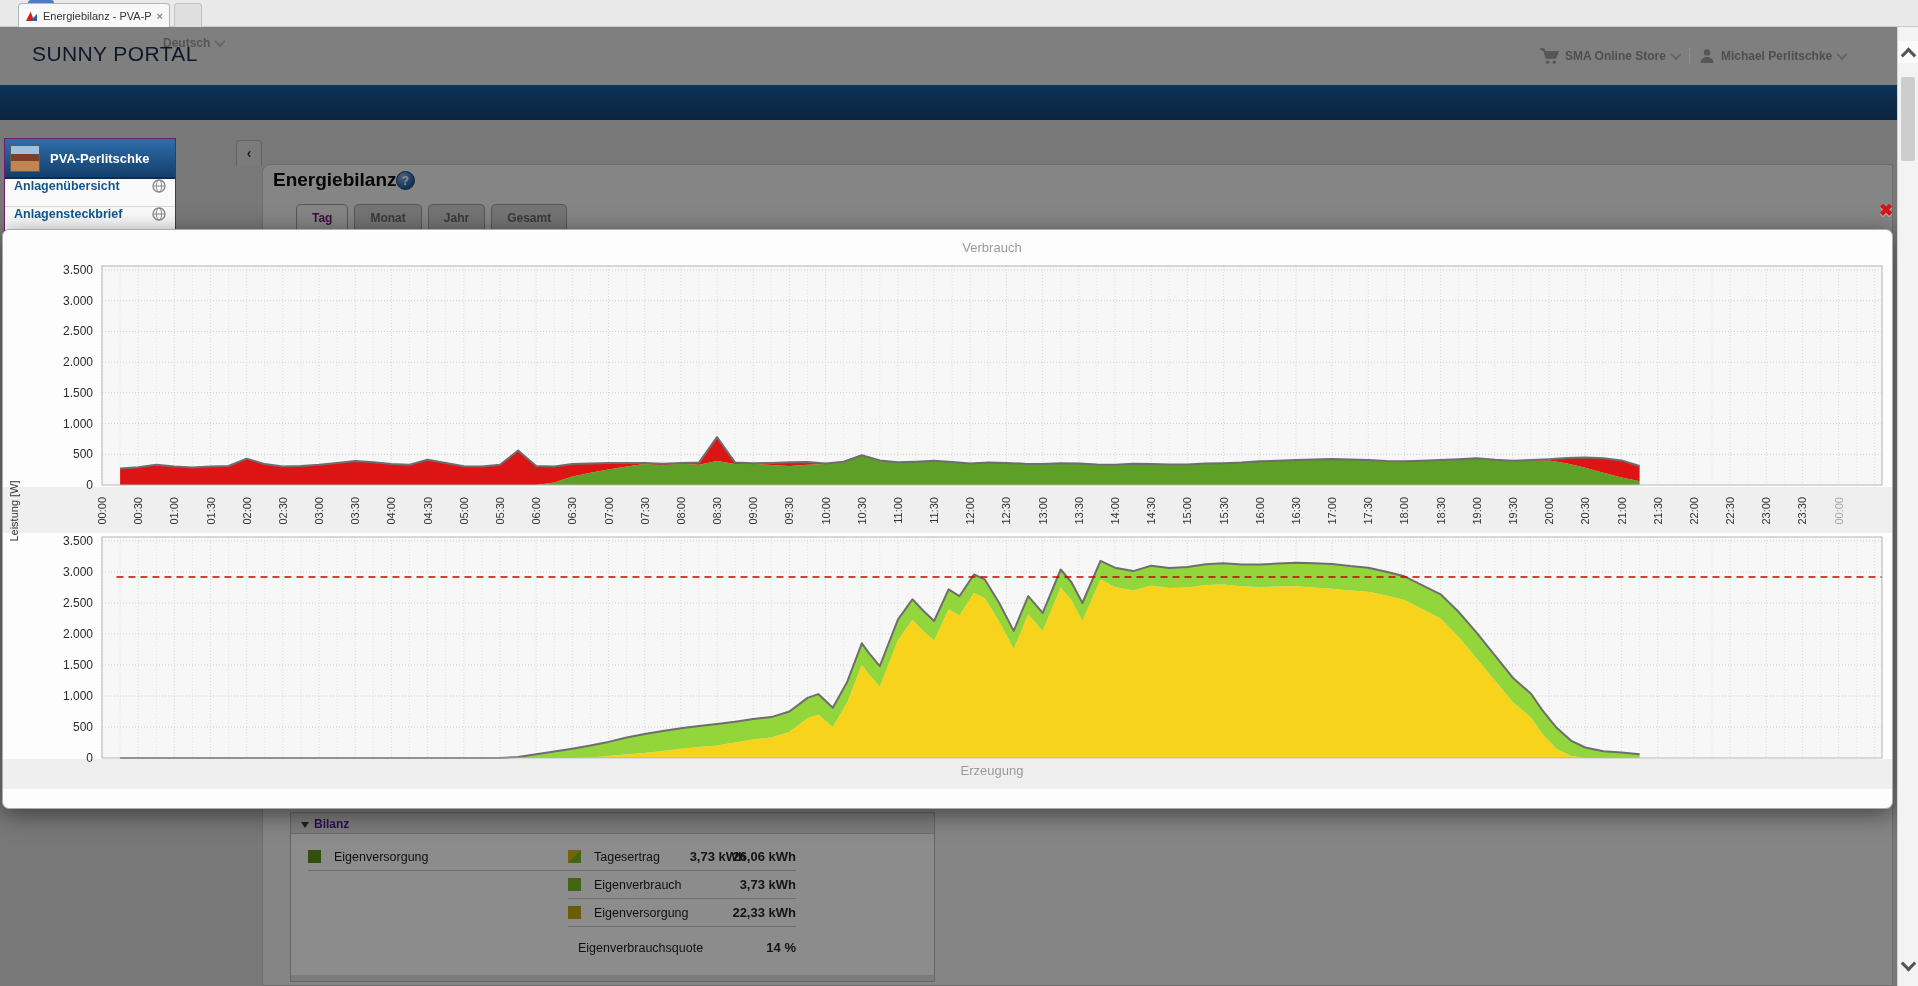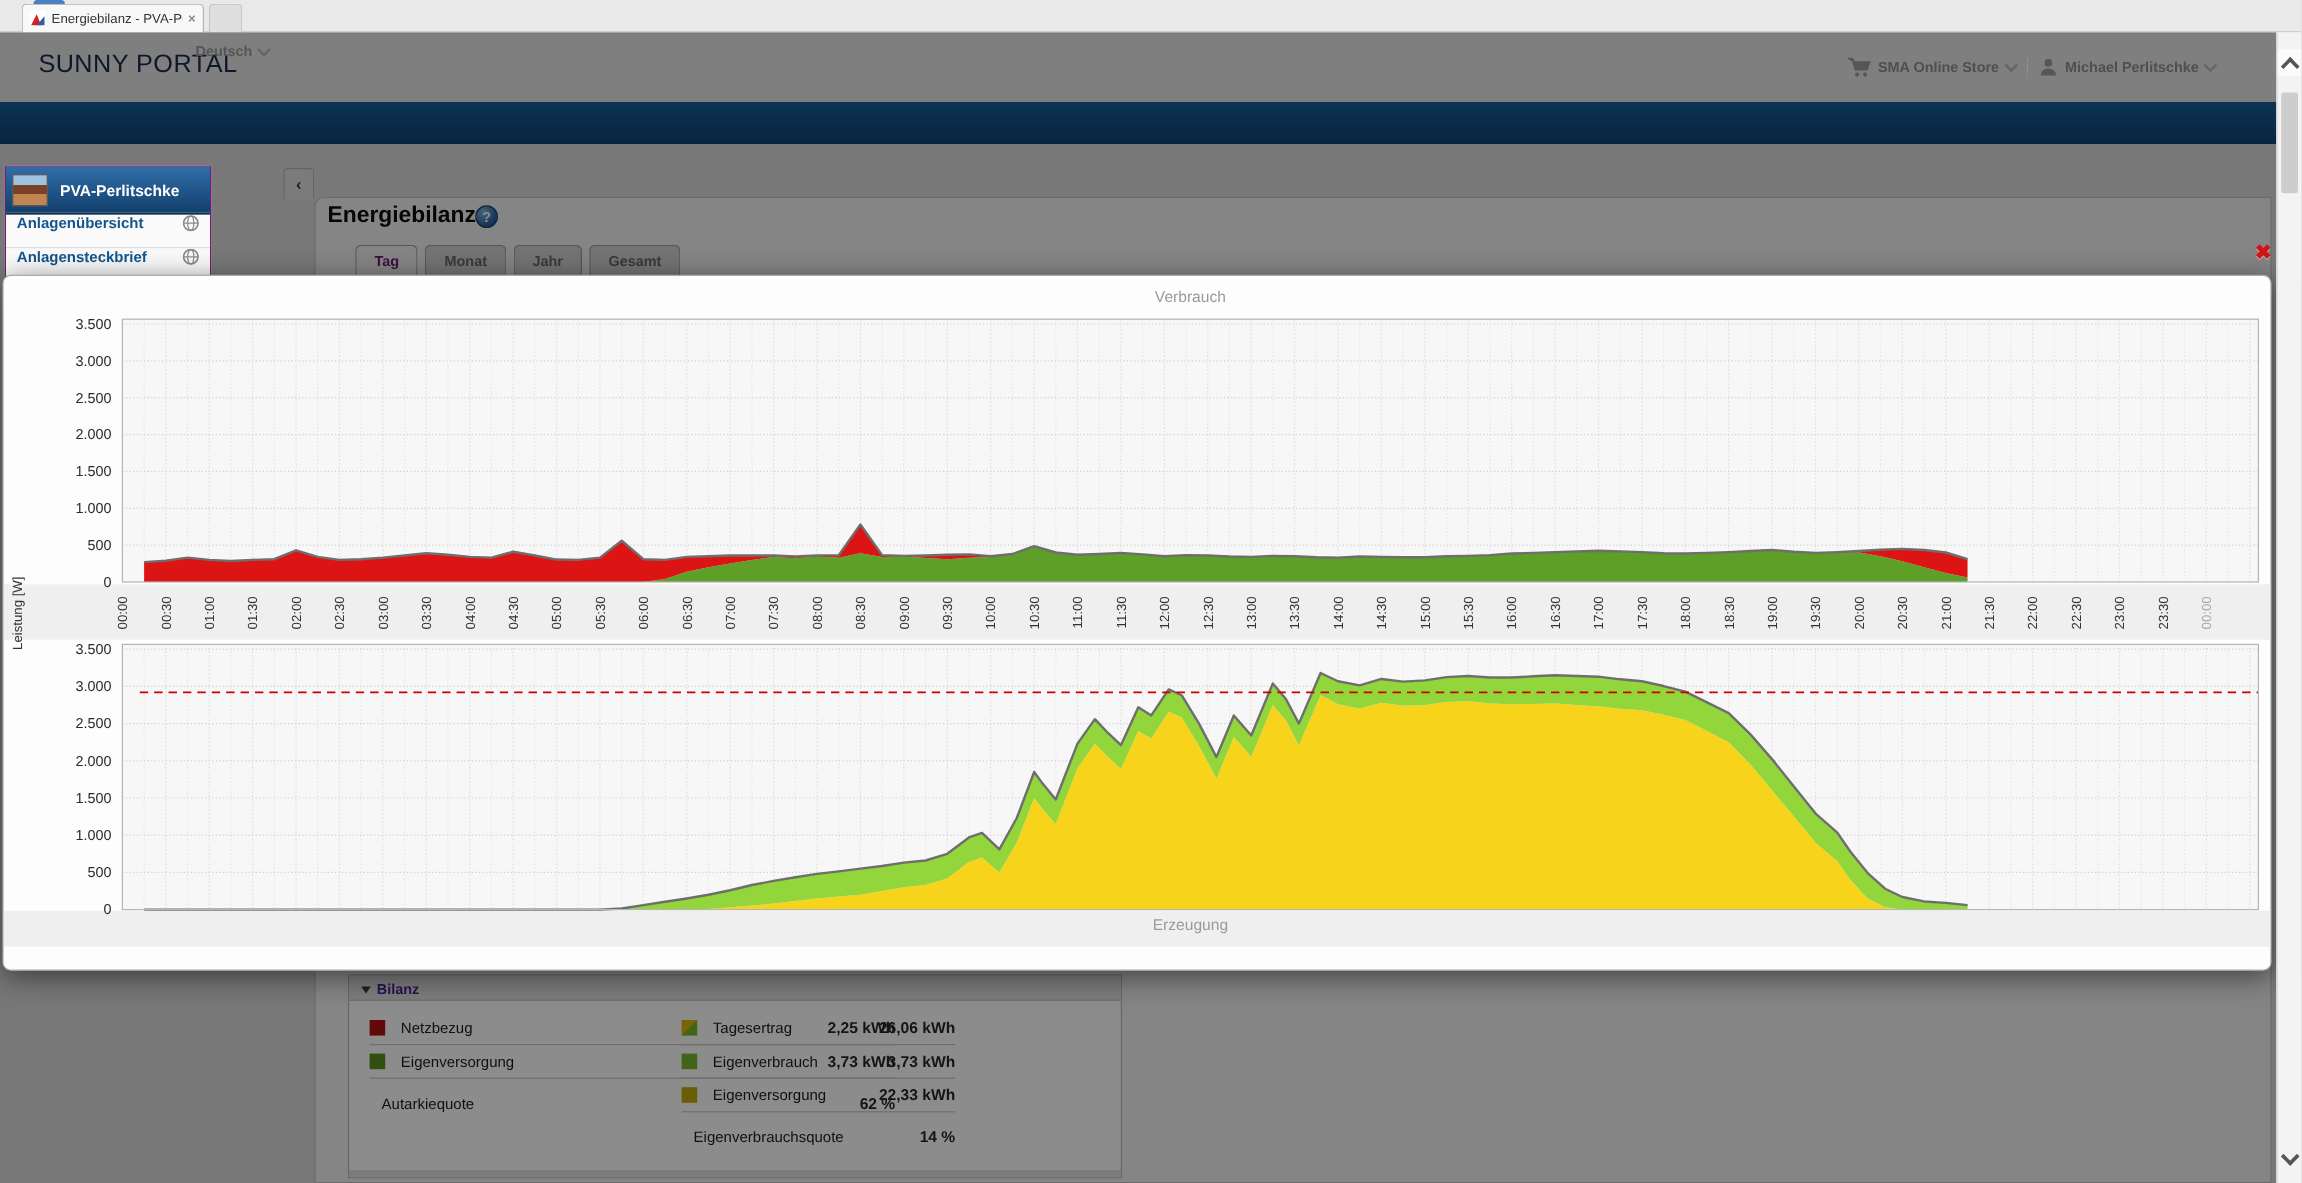--- a/index.html
+++ b/index.html
@@ -113,32 +113,23 @@
         <div class="tab active">Tag</div>
         <div class="tab">Monat</div>
         <div class="tab">Jahr</div>
         <div class="tab">Gesamt</div>
       </div>
 
     <div class="bilanz">
       <div class="bilanz-h"><span class="tri"></span><span>Bilanz</span></div>
       <div class="bcol l" id="bilanz-left">
           <div class="brow">
-            <span class="bicon" style="background:#b01313"></span>
-            <span class="blabel">Netzbezug</span>
-            <span class="bval">2,25 kWh</span>
-          </div>
-          <div class="brow">
             <span class="bicon" style="background:#5a8f1d"></span>
             <span class="blabel">Eigenversorgung</span>
             <span class="bval">3,73 kWh</span>
-          </div>
-          <div class="brow quote">
-            <span class="blabel">Autarkiequote</span>
-            <span class="bval">62 %</span>
           </div>
         </div>
       <div class="bcol r" id="bilanz-right">
           <div class="brow">
             <span class="bicon" style="background:linear-gradient(135deg,#d9b50e 49%,#76b822 51%)"></span>
             <span class="blabel">Tagesertrag</span>
             <span class="bval">26,06 kWh</span>
           </div>
           <div class="brow">
             <span class="bicon" style="background:#76b82a"></span>

